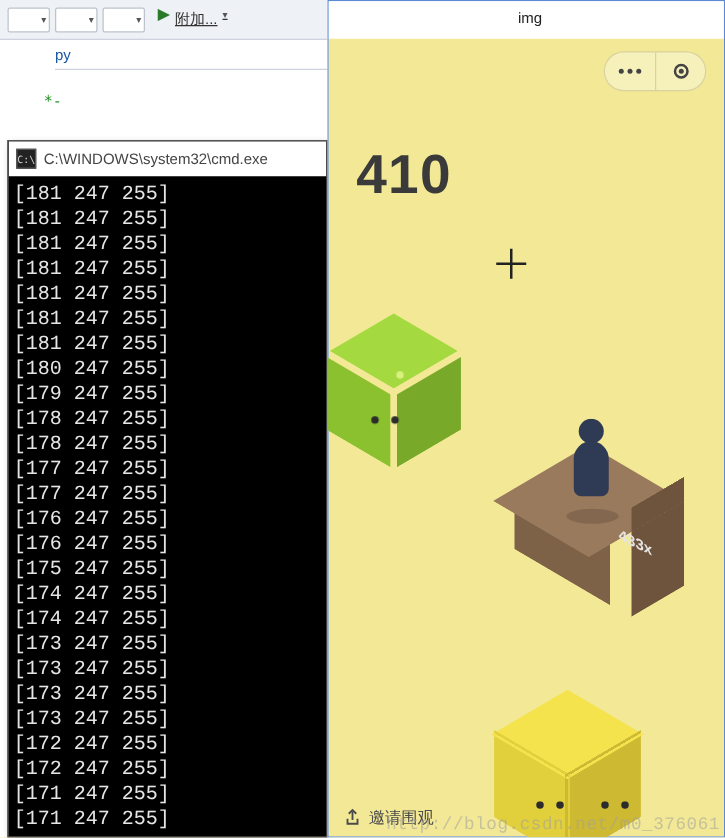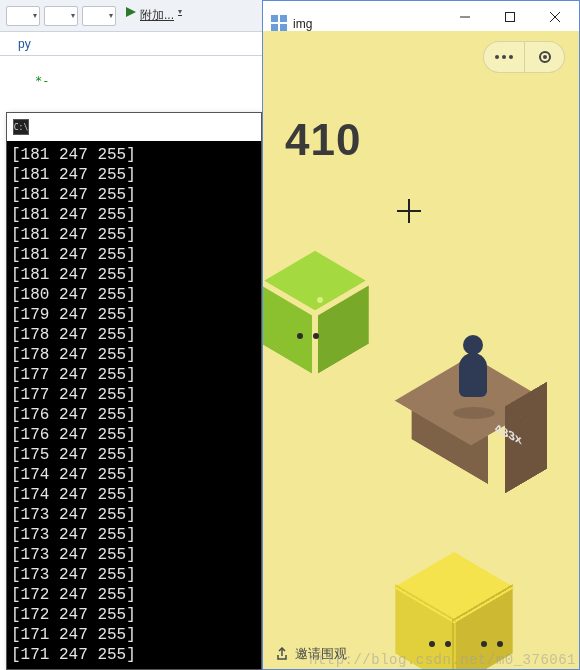--- a/index.html
+++ b/index.html
@@ -42,22 +42,23 @@
     padding:2px 6px;
     color:#333;
     text-decoration:underline;
   }
   .ide-run svg { width:10px;height:10px; }
   .ide-tab {
     height: 24px;
     background: #fff;
     border-bottom: 1px solid #ccd3dd;
     display:flex;align-items:center;
-    padding:0 18px;
+    padding:0 0;
     color:#1a57a0;
+    margin-left:44px;
   }
   .ide-code {
     padding: 4px 6px;
     font-family: Consolas, monospace;
     color: #1a8f1a;
     font-size: 12px;
     white-space: pre;
   }
 
   
@@ -103,23 +104,24 @@
     position: absolute;
     left: 262px; top: 0;
     width: 318px; height: 670px;
     background: #fff;
     border: 1px solid #5b8bd6;
     display:flex;flex-direction:column;
   }
   .img-titlebar {
     height: 30px;
     background: #fff;
-    display:flex;align-items:flex-end;
+    display:flex;align-items:center;
     padding:0 2px 0 8px;
     gap:6px;
+    flex-direction:column;
   }
   .img-titlebar .winicon {
     width:16px;height:16px;
     background:
       linear-gradient(#6a9edb,#6a9edb) top left/7px 7px no-repeat,
       linear-gradient(#6a9edb,#6a9edb) top right/7px 7px no-repeat,
       linear-gradient(#6a9edb,#6a9edb) bottom left/7px 7px no-repeat,
       linear-gradient(#6a9edb,#6a9edb) bottom right/7px 7px no-repeat;
   }
   .img-titlebar .title { flex:1; color:#222; font-size:12px; }
@@ -270,20 +272,21 @@
     <span>py</span>
   </div>
   <div class="ide-code">
     <span>*-</span>
   </div>
 </div>
 
 <div class="cmd-window">
   <div class="cmd-title">
     <span class="icon">C:\</span>
+    <span>C:\WINDOWS\system32\cmd.exe</span>
   </div>
   <div class="cmd-body" id="cmd-body">[181 247 255]
 [181 247 255]
 [181 247 255]
 [181 247 255]
 [181 247 255]
 [181 247 255]
 [181 247 255]
 [180 247 255]
 [179 247 255]

